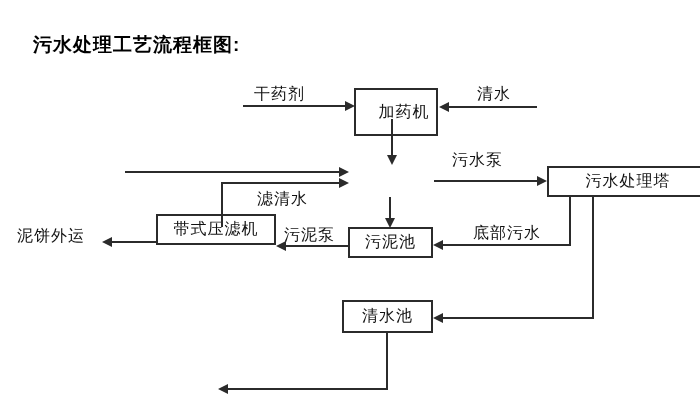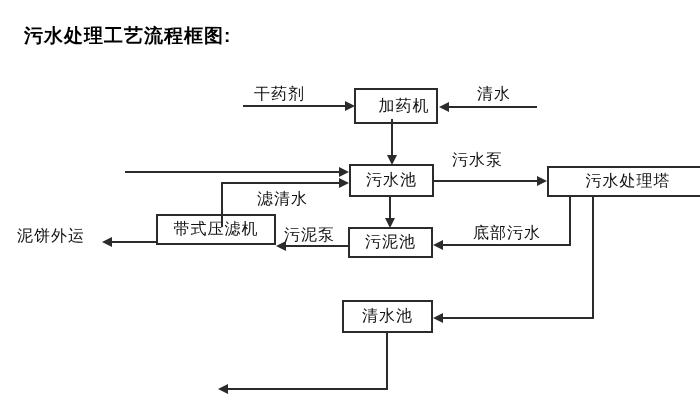--- a/index.html
+++ b/index.html
@@ -8,21 +8,21 @@
     --text:#111111;
     --bg:#ffffff;
   }
   html,body{margin:0;padding:0;background:#f2f2f2;}
   .canvas{
     position:relative;width:700px;height:420px;background:var(--bg);
     font-family:"Liberation Sans","DejaVu Sans",sans-serif;
     color:var(--text);overflow:hidden;
   }
   .title{
-    position:absolute;left:17px;top:16px;margin:7px;
+    position:absolute;left:17px;top:16px;margin:16px;
     font-size:19px;font-weight:bold;letter-spacing:1px;color:#000;
   }
   .node{
     position:absolute;box-sizing:border-box;
     border:2px solid var(--box-border);background:var(--bg);
     display:flex;align-items:center;justify-content:center;
     font-size:16px;letter-spacing:1px;white-space:nowrap;
   }
   .hline,.vline{position:absolute;background:var(--line);}
   .hline{height:2px;}
@@ -35,22 +35,21 @@
     position:absolute;font-size:16px;letter-spacing:1px;white-space:nowrap;color:var(--text);
   }
 </style>
 </head>
 <body>
 
 <div class="canvas">
 
   <h1 class="title">污水处理工艺流程框图:</h1>
 
-  <div class="node" style="left:354px;top:88px;width:84px;height:36px;padding-left:16px;">加药机</div>
-  <div class="node" style="left:349px;top:164px;width:85px;height:33px;">污水池</div>
+  <div class="node" style="left:354px;top:88px;width:84px;height:48px;padding-left:16px;">加药机</div>
   <div class="node" style="left:547px;top:166px;width:162px;height:31px;">污水处理塔</div>
   <div class="node" style="left:348px;top:227px;width:85px;height:31px;">污泥池</div>
   <div class="node" style="left:156px;top:214px;width:120px;height:31px;">带式压滤机</div>
   <div class="node" style="left:342px;top:300px;width:91px;height:33px;">清水池</div>
 
   <div class="hline" style="left:243px;top:105px;width:103px;"></div>
   <div class="arr arr-r" style="left:345px;top:101px;"></div>
   <div class="elabel" style="left:254px;top:84px;">干药剂</div>
 
   <div class="hline" style="left:449px;top:106px;width:88px;"></div>

